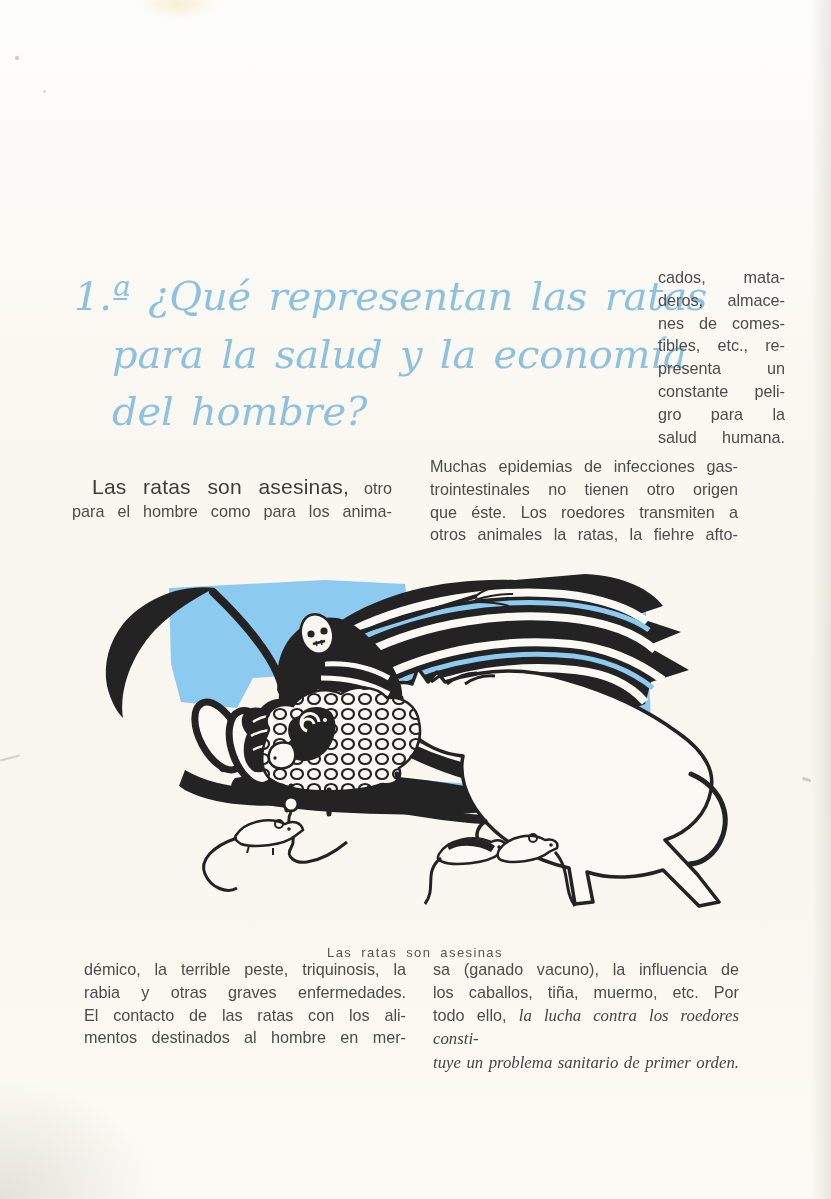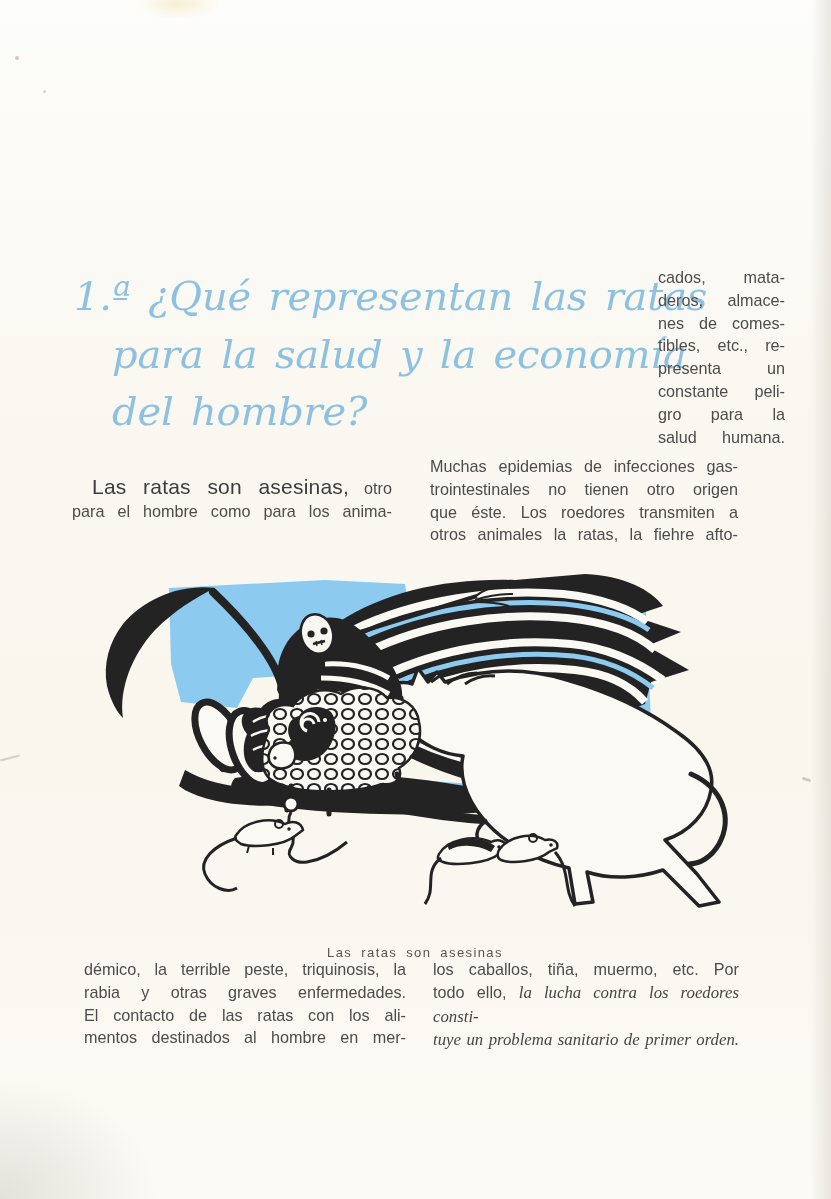--- a/index.html
+++ b/index.html
@@ -292,18 +292,19 @@
   <div class="block caption">Las ratas son asesinas</div>
 
   <div class="block bodycol col-bottom-left">
     <div class="jline">démico, la terrible peste, triquinosis, la</div>
     <div class="jline">rabia y otras graves enfermedades.</div>
     <div class="jline">El contacto de las ratas con los ali-</div>
     <div class="jline">mentos destinados al hombre en mer-</div>
   </div>
 
   <div class="block bodycol col-bottom-right">
+    <div class="jline">sa (ganado vacuno), la influencia de</div>
     <div class="jline">los caballos, tiña, muermo, etc. Por</div>
     <div class="jline"><span>todo ello,</span> <span class="ser">la lucha contra los roedores consti-</span></div>
     <div class="jline"><span class="ser">tuye un problema sanitario de primer orden.</span></div>
   </div>
 
 </div>
 
 </body></html>

